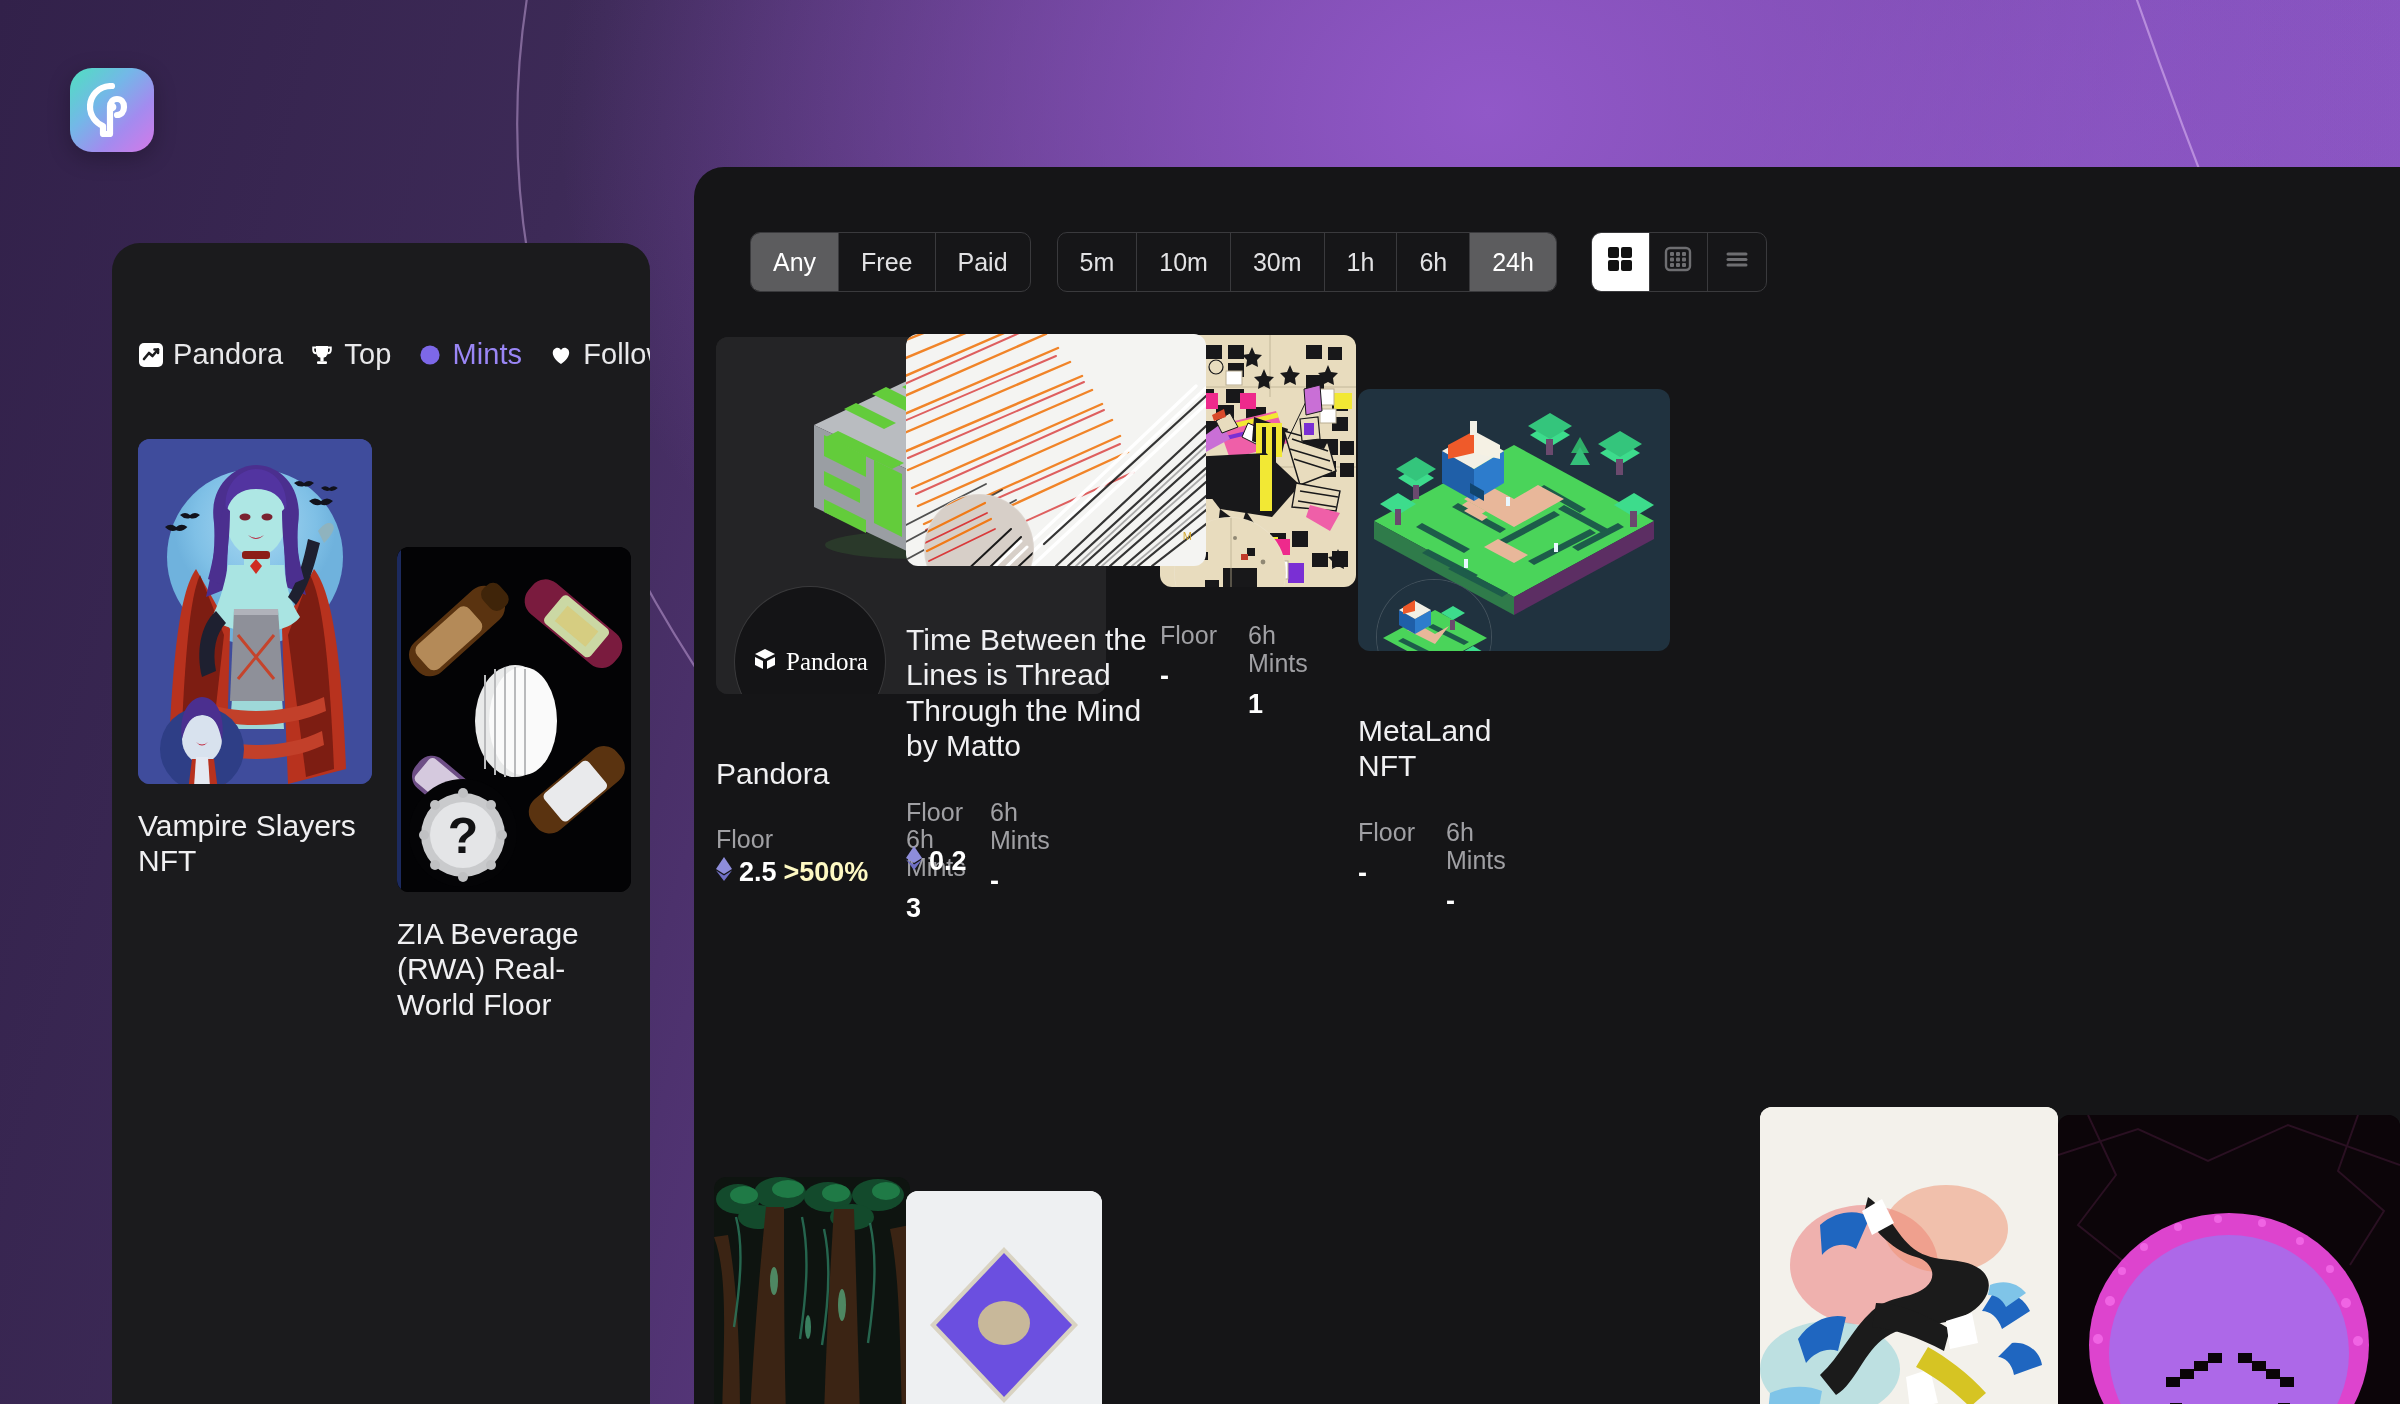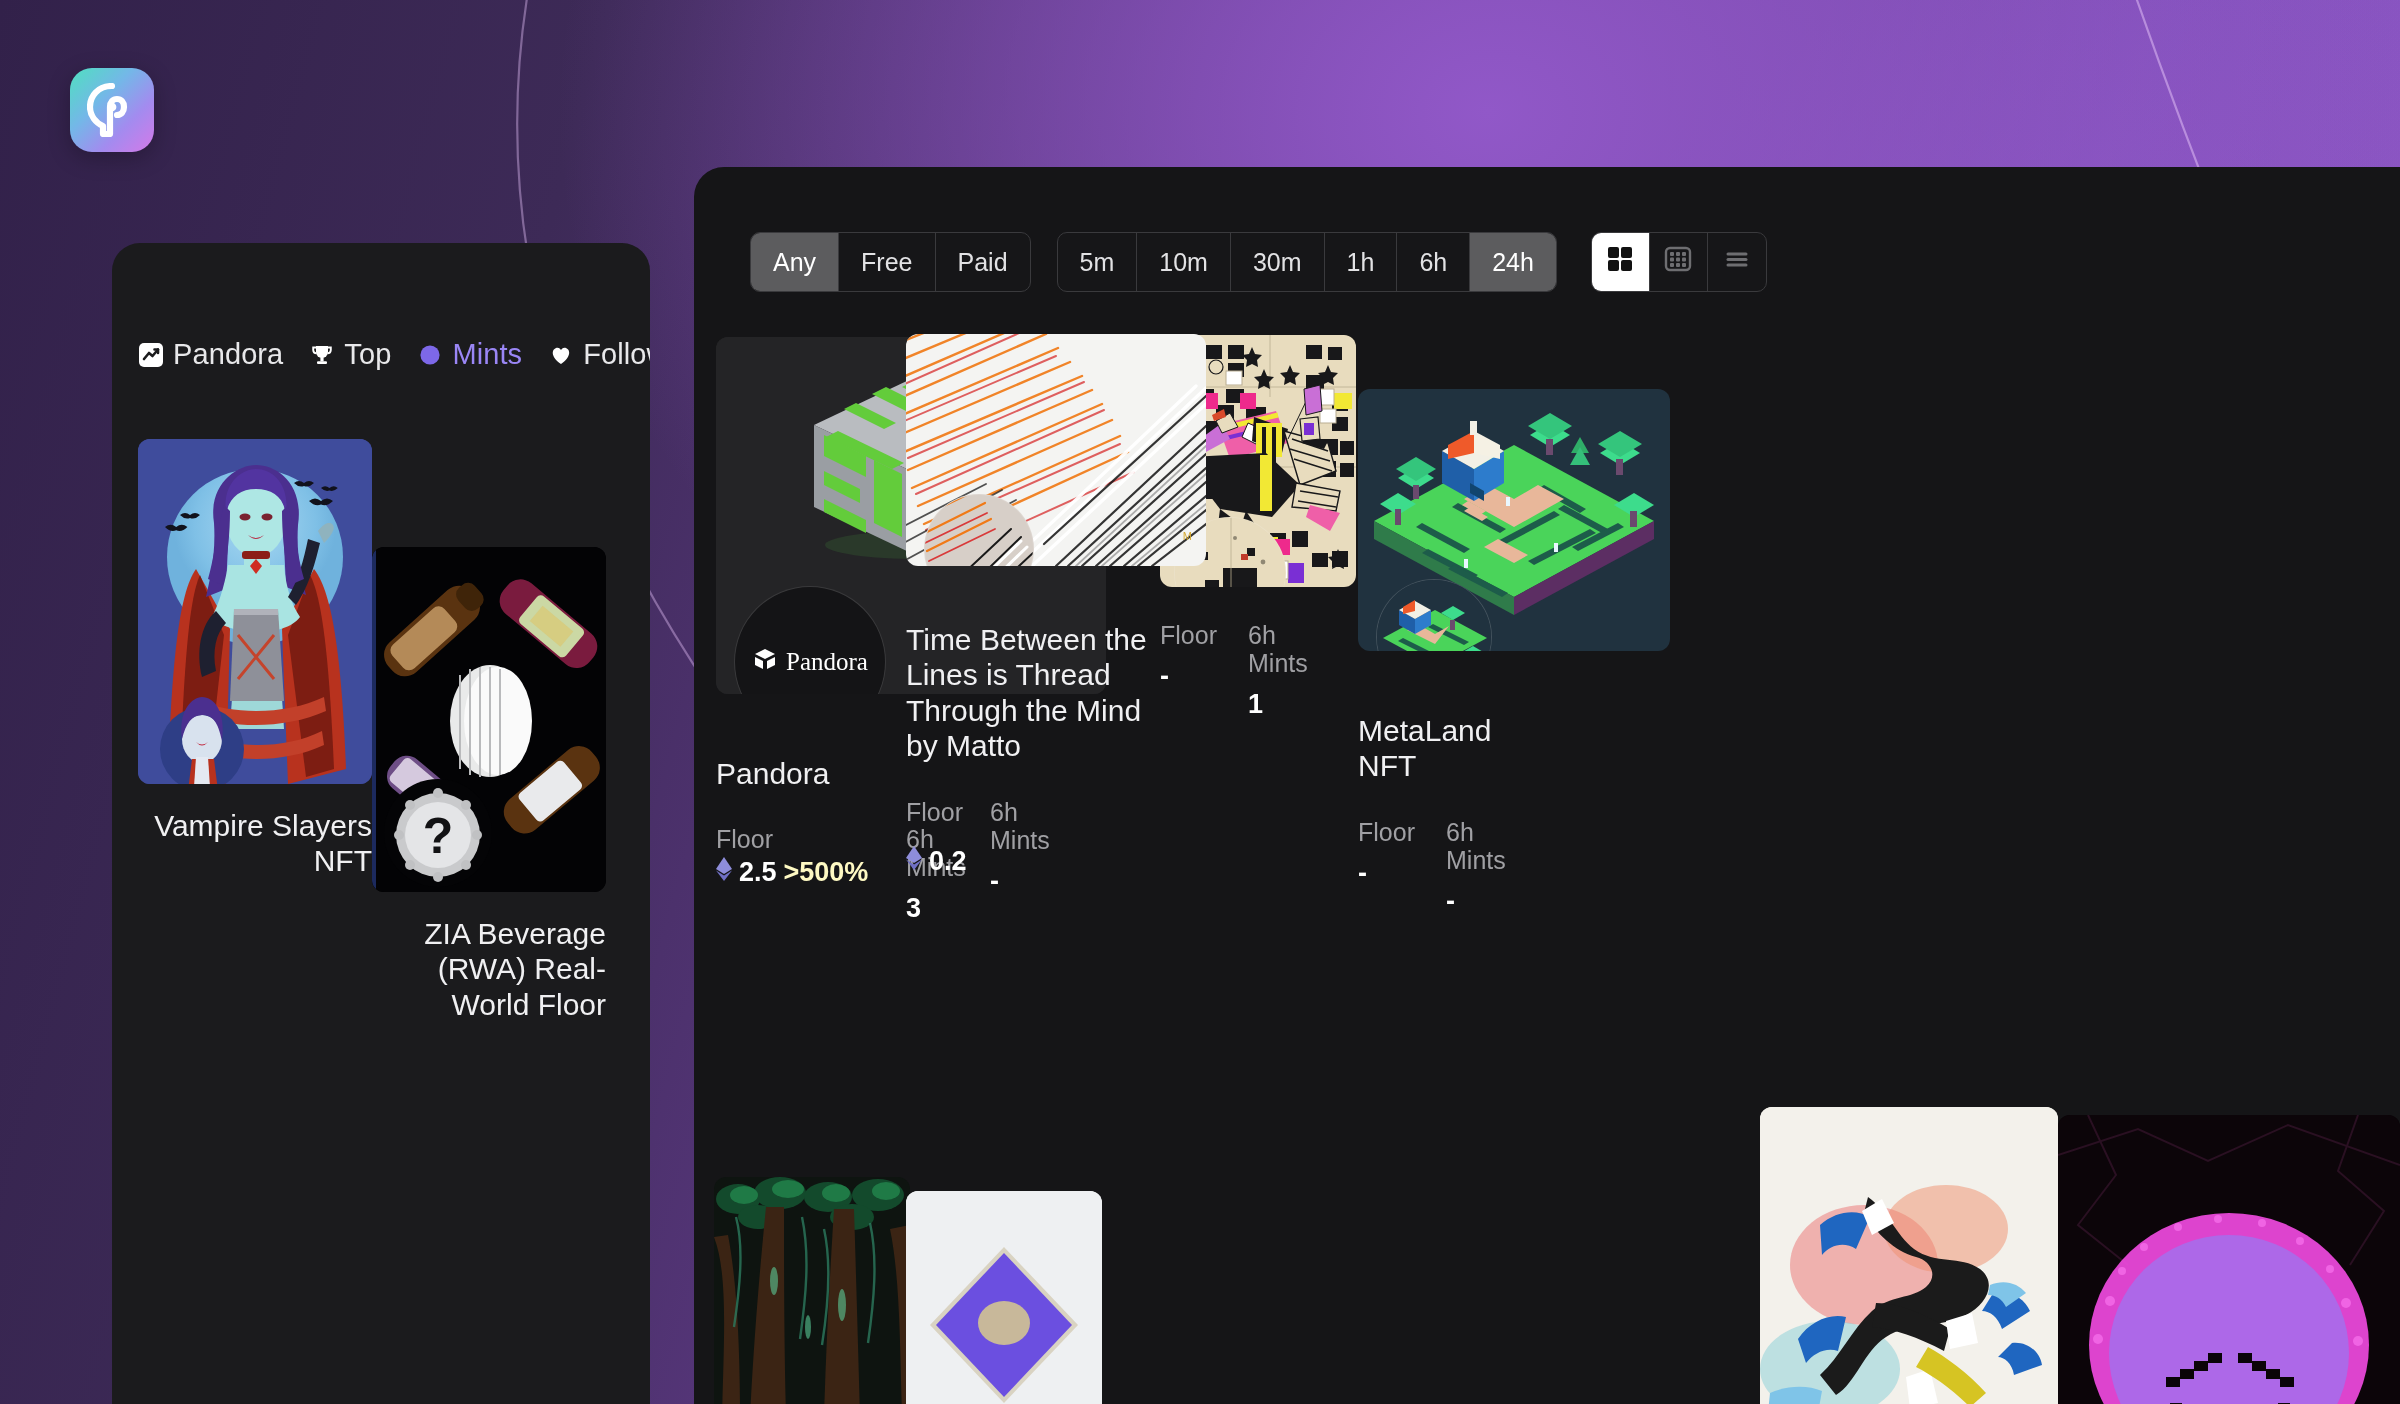--- a/index.html
+++ b/index.html
@@ -36,21 +36,21 @@
   #tabs {
     position:absolute; left:26px; top:95px;
     display:flex; align-items:center; gap:26px;
     font-size:29px; color:#e8e8ea; letter-spacing:.1px;
   }
   .tab { display:flex; align-items:center; gap:9px; white-space:nowrap; cursor:pointer; }
   .tab.active { color:#9a86f5; }
   .tab-ico { display:flex; align-items:center; justify-content:center; }
   #left-grid {
     position:absolute; left:26px; top:196px; right:0;
-    display:flex; text-align:right;
+    display:flex; gap:25px;
   }
   .lcard { width:234px; flex:none; }
   .lcard-img {
     width:234px; height:345px; border-radius:12px; overflow:hidden; position:relative;
   }
   .lcard-title {
     margin-top:24px; font-size:30px; line-height:1.18; color:#f0f0f2; font-weight:400;
   }
   
   #right-panel {

